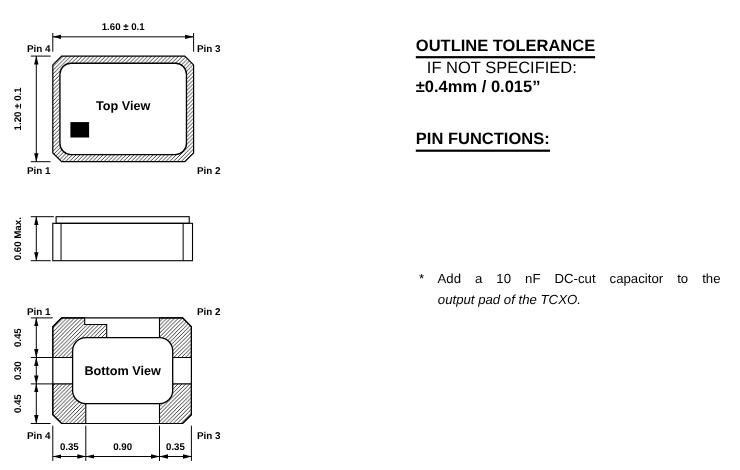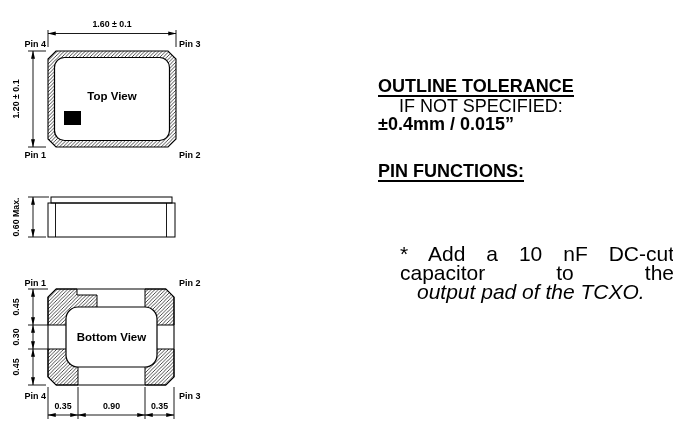--- a/index.html
+++ b/index.html
@@ -9,30 +9,30 @@
   svg text{font-family:"Liberation Sans",sans-serif;fill:#000;}
   .pinlbl{font-size:9px;font-weight:bold;}
   .dimlbl{font-size:8.8px;font-weight:bold;}
   .viewlbl{font-size:11.5px;font-weight:bold;}
   .ln{stroke:#000;stroke-width:1;fill:none;}
   .thin{stroke:#000;stroke-width:0.9;fill:none;}
   .dim{stroke:#000;stroke-width:0.9;fill:none;}
   .outline{stroke:#000;stroke-width:1.1;fill:none;}
   .whitefill{fill:#ffffff;stroke:#000;stroke-width:1.2;}
 
-  .rcol{position:absolute;font-size:18px;line-height:18px;white-space:nowrap;margin-top:44px;}
+  .rcol{position:absolute;font-size:15px;line-height:18px;white-space:nowrap;}
   .hd{font-weight:bold;}
   .hd span{display:inline-block;border-bottom:2px solid #000;padding-bottom:0px;}
   #outline-title{left:378px;top:33px;}
-  #outline-line1{left:399px;top:53px;}
+  #outline-line1{left:388px;top:53px;}
   #outline-line2{left:378px;top:71px;font-weight:bold;}
   #pin-title{left:378px;top:118px;}
   #pin-list{left:378px;top:141px;}
   #pin-list div{height:18px;}
-  #footnote{position:absolute;left:400px;top:244px;width:274px;font-size:21px;line-height:19px;}
+  #footnote{position:absolute;left:381px;top:244px;width:274px;font-size:12px;line-height:19px;}
   .fn-l1{text-align:justify;text-align-last:justify;}
   .fn-l2{margin-left:17px;font-style:italic;}
 </style>
 </head>
 <body>
 
 <div id="page">
 
   <svg id="drawing" width="240" height="427" viewBox="0 0 240 427">
     <defs>

